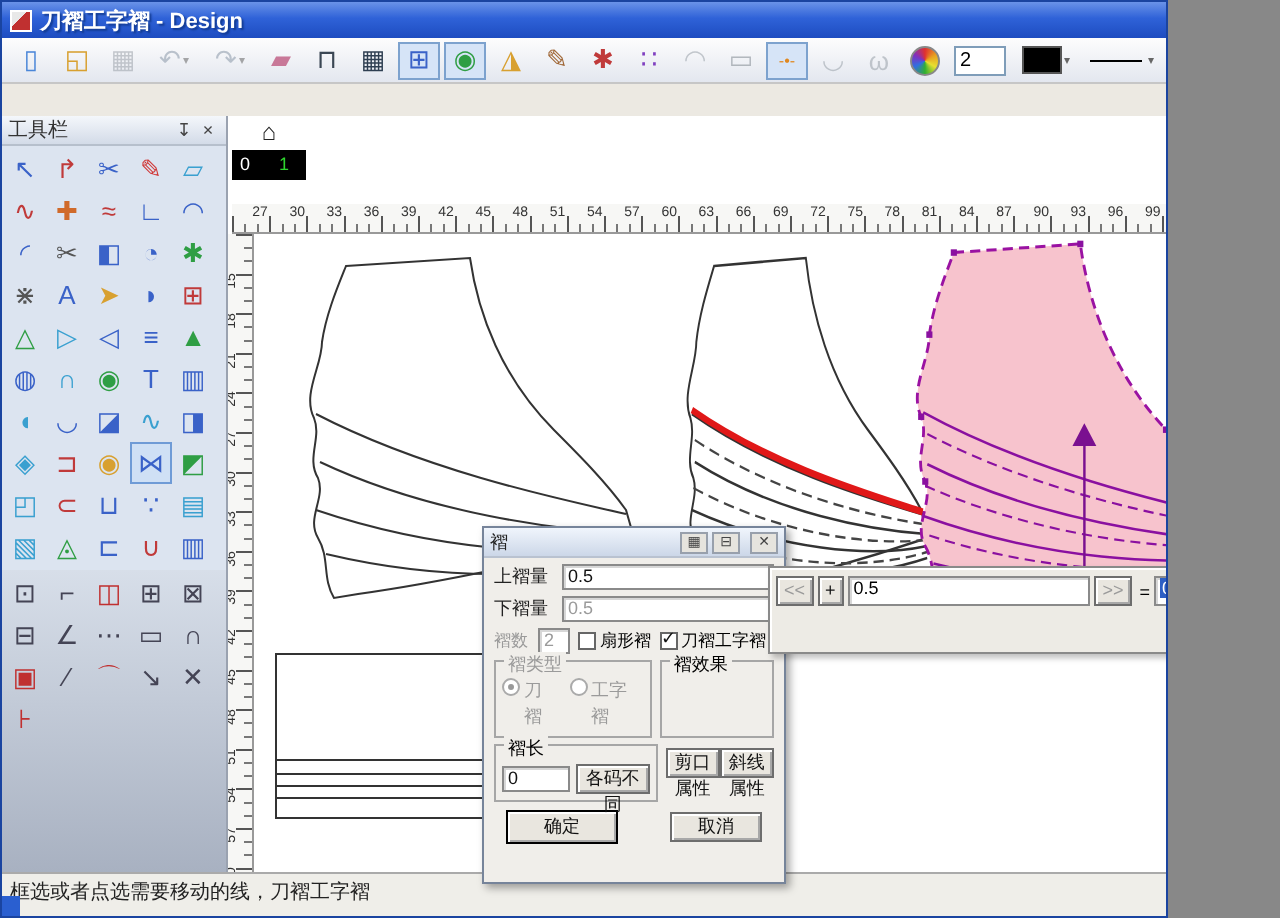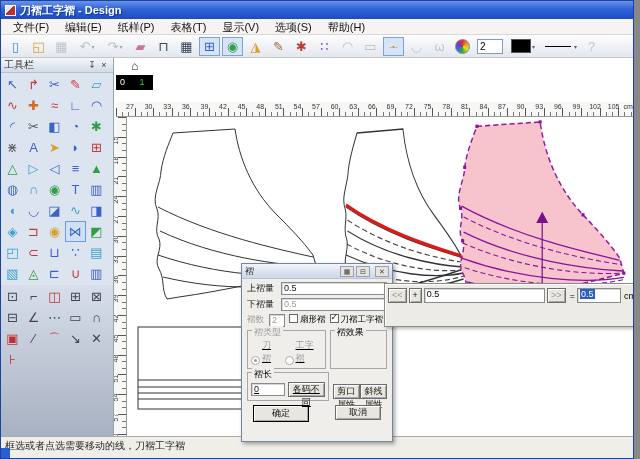--- a/index.html
+++ b/index.html
@@ -1,17 +1,17 @@
 <!DOCTYPE html>
 <html><head>
 <meta charset="utf-8">
 <style>
   html,body{margin:0;padding:0;background:#888;}
   *{box-sizing:border-box;font-family:"Liberation Sans","DejaVu Sans",sans-serif;}
-  .window{position:relative;width:634px;height:459px;background:#ece9e2;overflow:hidden;border:1px solid #1a44a0;}
+  .window{position:relative;width:584px;height:459px;background:#ece9e2;overflow:hidden;border:1px solid #1a44a0;}
   
   .titlebar{height:18px;background:linear-gradient(180deg,#6a93e8 0%,#2f62d8 45%,#1d4cc0 100%);display:flex;align-items:center;padding:0 4px;color:#fff;}
   .app-icon{width:11px;height:11px;background:linear-gradient(135deg,#e8e8e8 40%,#c03030 40%);border:1px solid #fff;margin-right:4px;flex:0 0 auto;}
   .title-text{font-size:11px;font-weight:bold;text-shadow:1px 1px 1px #123a90;white-space:nowrap;}
   
   .menubar{height:16px;background:#f5f4f2;border-bottom:1px solid #d8d8d8;display:flex;align-items:center;padding-left:4px;}
   .menu-item{font-size:11px;color:#111;padding:0 8px;line-height:16px;}
   
   .toolbar{height:23px;background:linear-gradient(180deg,#fdfdfd,#e3e7ef);border-bottom:1px solid #c6c6c6;display:flex;align-items:center;padding-left:3px;}
   .tbtn{width:21px;height:19px;margin:0 1px;display:flex;align-items:center;justify-content:center;font-size:13px;border:1px solid transparent;position:relative;flex:0 0 auto;}
@@ -50,32 +50,32 @@
     repeating-linear-gradient(180deg,#777 0 1px,transparent 1px 6.6px) right top/4px 100% no-repeat,
     #f7f7f5;border-right:1px solid #999;z-index:2;}
   .vlabel{position:absolute;left:-2px;font-size:7px;color:#333;transform:rotate(-90deg);}
   .canvas{position:absolute;left:13px;top:59px;right:0;bottom:0;background:#fff;}
   
   .dialog{position:absolute;left:240px;top:262px;width:152px;height:179px;background:#f0eeea;border:1px solid #76849a;box-shadow:2px 2px 4px rgba(0,0,0,.35);z-index:10;font-size:9px;}
   .dlg-title{height:15px;background:linear-gradient(180deg,#f0f5fc,#ccd7e8);display:flex;align-items:center;padding:0 3px;border-bottom:1px solid #b9c2d0;}
   .dlg-title .t{font-size:9px;color:#222;flex:1;}
   .dlg-tb{width:14px;height:11px;border:1px solid #98a0ac;background:#e6e4de;font-size:7px;line-height:9px;text-align:center;color:#444;margin-left:2px;}
   .dlg-body{padding:3px 5px 0 5px;}
-  .frow{display:flex;align-items:flex-start;margin-bottom:3px;}
+  .frow{display:flex;align-items:center;margin-bottom:3px;}
   .flabel{width:34px;color:#222;flex:0 0 auto;}
   .flabel.dis,.dis{color:#9a9a9a;}
   .dinput{flex:1;height:13px;background:#fff;border:1px solid #8a8a8a;box-shadow:inset 1px 1px 0 #d7d7d7;font-size:9px;padding:0 2px;line-height:11px;color:#111;}
   .dinput.dis{color:#9a9a9a;}
   .cb{width:9px;height:9px;border:1px solid #666;background:#fff;display:inline-block;margin:0 2px 0 4px;position:relative;flex:0 0 auto;}
   .cb.on:after{content:"✓";position:absolute;left:0;top:-3px;font-size:9px;color:#111;}
   .rb{width:9px;height:9px;border:1px solid #666;border-radius:50%;background:#fff;display:inline-block;margin-right:2px;position:relative;flex:0 0 auto;}
   .rb.on:after{content:"";position:absolute;left:2px;top:2px;width:3px;height:3px;border-radius:50%;background:#222;}
   .rb.dis{border-color:#aaa;}
   .rb.dis.on:after{background:#999;}
-  .fieldset{border:1px solid #a6a6a6;position:relative;padding:8px 3px 3px 3px;text-decoration:underline;}
+  .fieldset{border:1px solid #a6a6a6;position:relative;padding:8px 3px 3px 3px;}
   .fieldset>.legend{position:absolute;top:-5px;left:4px;background:#f0eeea;padding:0 2px;}
   .btn{border:1px solid #6d6d6d;background:#e9e6df;box-shadow:inset 1px 1px 0 #fff,inset -1px -1px 0 #a8a8a8;font-size:9px;text-align:center;color:#111;}
   .btn.default{border:1px solid #000;box-shadow:inset 1px 1px 0 #fff,inset -1px -1px 0 #a8a8a8,inset 0 0 0 1px #e9e6df;}
   .btn.dis{color:#9a9a9a;}
   
   .calcbar{position:absolute;left:383px;top:282px;width:256px;height:44px;background:#edebe5;border:1px solid #8a8a8a;box-shadow:inset 1px 1px 0 #fff,2px 2px 3px rgba(0,0,0,.25);z-index:11;font-size:9px;padding:2px 3px;}
   .calc-row{display:flex;align-items:center;height:19px;}
   .cbtn{height:15px;line-height:13px;padding:0 3px;margin-right:2px;}
   .cinput{height:15px;background:#fff;border:1px solid #8a8a8a;box-shadow:inset 1px 1px 0 #d7d7d7;font-size:9px;padding:0 2px;}
   .sel{background:#2e5fc4;color:#fff;padding:0 1px;}
@@ -86,29 +86,20 @@
 </head>
 <body>
 
 <div class="window">
 
   <div class="titlebar">
     <span class="app-icon"></span>
     <span class="title-text">刀褶工字褶 - Design</span>
   </div>
 
-  <div class="menubar" id="menubar">
-      <span class="menu-item">文件(F)</span>
-      <span class="menu-item">编辑(E)</span>
-      <span class="menu-item">纸样(P)</span>
-      <span class="menu-item">表格(T)</span>
-      <span class="menu-item">显示(V)</span>
-      <span class="menu-item">选项(S)</span>
-      <span class="menu-item">帮助(H)</span>
-    </div>
 
   <div class="toolbar" id="toolbar">
       <span class="tbtn">
         <span style="color: rgb(74, 134, 216); font-size: 13px;">▯</span>
       </span>
       <span class="tbtn">
         <span style="color: rgb(216, 160, 48); font-size: 13px;">◱</span>
       </span>
       <span class="tbtn disabled">
         <span style="color: rgb(154, 160, 168); font-size: 13px;">▦</span>
@@ -348,32 +339,32 @@
         <span class="flabel dis" style="width:22px">褶数</span>
         <span class="dinput dis" style="flex:0 0 16px">2</span>
         <span class="cb"></span>
         <span>扇形褶</span>
         <span class="cb on"></span>
         <span>刀褶工字褶</span>
       </div>
       <div class="frow" style="align-items:stretch">
         <div class="fieldset" style="flex:1 1 58%;margin-right:4px">
           <span class="legend dis">褶类型</span>
-          <div style="display:flex;align-items:flex-end" class="dis">
+          <div style="display:flex;align-items:flex-start" class="dis">
             <span class="rb dis on"></span>
             <span>刀褶</span>
             <span class="rb dis" style="margin-left:5px"></span>
             <span>工字褶</span>
           </div>
         </div>
         <div class="fieldset" style="flex:1 1 42%">
           <span class="legend">褶效果</span>
         </div>
       </div>
-      <div class="frow" style="align-items:flex-end">
+      <div class="frow" style="align-items:flex-start">
         <div class="fieldset" style="flex:1 1 60%;margin-right:4px;padding-top:9px">
           <span class="legend">褶长</span>
           <div style="display:flex;align-items:center">
             <span class="dinput" style="flex:0 0 34px">0</span>
             <span class="btn" style="flex:1;height:15px;line-height:13px;margin-left:3px">各码不同</span>
           </div>
         </div>
         <div style="flex:1 1 40%;display:flex;justify-content:space-between;padding:2px 0">
           <span class="btn" style="height:15px;line-height:13px">剪口属性</span>
           <span class="btn" style="height:15px;line-height:13px">斜线属性</span>

